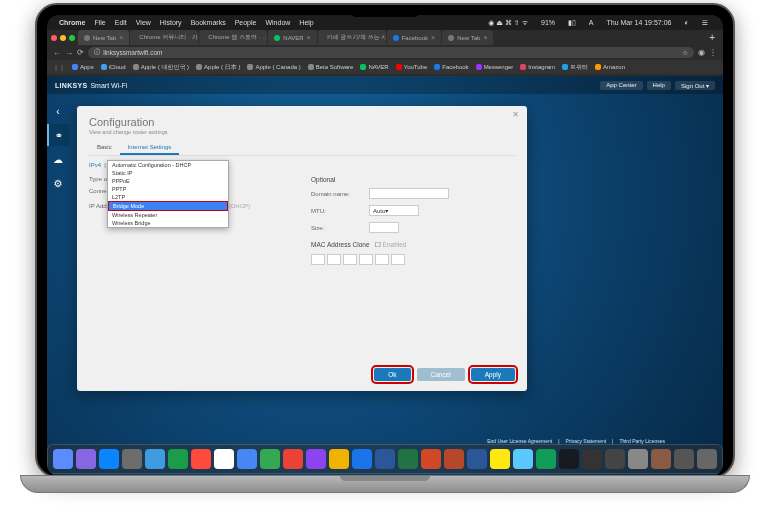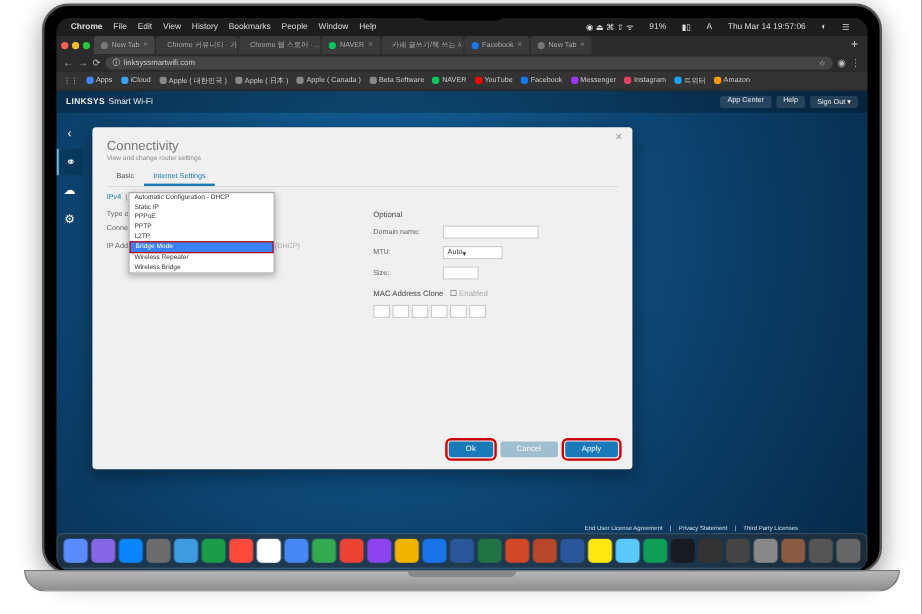--- a/index.html
+++ b/index.html
@@ -185,21 +185,21 @@
 
       <div class="left-nav">
         <div class="nav-ic2">‹</div>
         <div class="nav-ic2 active">⚭</div>
         <div class="nav-ic2">☁</div>
         <div class="nav-ic2">⚙</div>
       </div>
 
       <div class="panel">
         <span class="close-x">✕</span>
-        <h2>Connectivity</h2>
+        <h2>Configuration</h2>
         <div class="sub">View and change router settings</div>
         <div class="tabs2">
           <div>Basic</div>
           <div class="active">Internet Settings</div>
         </div>
         <div style="font-size:6px;color:#777;margin-bottom:4px">
           <span style="color:#1a7ab9">IPv4</span> &nbsp;|&nbsp;
           <span>IPv6</span>
         </div>
         <div class="form">

